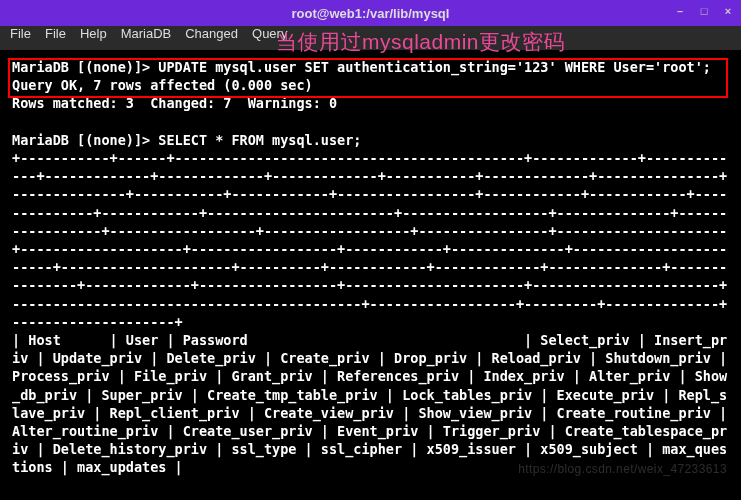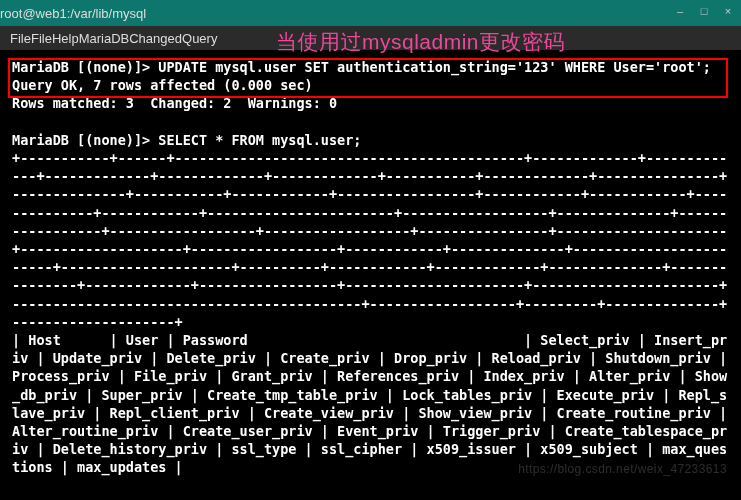--- a/index.html
+++ b/index.html
@@ -8,46 +8,49 @@
       height: 500px;
       background: #000;
       font-family: "DejaVu Sans Mono", "Liberation Mono", monospace;
       font-size: 13.5px;
       color: #fff;
       overflow: hidden;
       position: relative;
     }
     .titlebar {
       height: 26px;
-      background: #0f766e;
+      background: #6d28d9;
       display: flex;
       align-items: center;
+      justify-content: center;
       position: relative;
       color: #ddd;
       font-family: sans-serif;
       font-size: 13px;
+      font-weight: bold;
     }
     .titlebar .controls {
       position: absolute;
       right: 6px;
       top: 4px;
       display: flex;
       gap: 10px;
     }
     .titlebar .controls span {
       width: 14px; height: 14px; display: inline-block;
       text-align: center; line-height: 14px; font-size: 11px;
       color: #ccc;
     }
     .menubar {
       height: 24px;
       background: #2b2b2b;
       display: flex;
-      align-items: center;
+      align-items: flex-start;
       padding: 0 10px;
+      gap: 14px;
       font-family: sans-serif;
       font-size: 13px;
       color: #ddd;
       position: relative;
     }
     .menubar .anno {
       position: absolute;
       left: 276px;
       top: 2px;
       color: #ec4899;
@@ -99,20 +102,20 @@
   <span>File</span>
   <span>Help</span>
   <span>MariaDB</span>
   <span>Changed</span>
   <span>Query</span>
   <span class="anno">当使用过mysqladmin更改密码</span>
 </div>
 
 <div class="term"><span>MariaDB [(none)]&gt; UPDATE mysql.user SET authentication_string='123' WHERE User='root';</span>
 <span>Query OK, 7 rows affected (0.000 sec)</span>
-<span>Rows matched: 3  Changed: 2  Warnings: 0</span>
+<span>Rows matched: 3  Changed: 7  Warnings: 0</span>
 <span></span>
 <span>MariaDB [(none)]&gt; SELECT * FROM mysql.user;</span>
 <span>+-----------+------+-------------------------------------------+-------------+-------------+-------------+-------------+-------------+-----------+-------------+---------------+--------------+-----------+------------+-----------------+------------+------------+--------------+------------+-----------------------+------------------+--------------+-----------------+------------------+------------------+----------------+---------------------+--------------------+------------------+------------+--------------+------------------------+---------------------+----------+------------+-------------+--------------+---------------+-------------+-----------------+----------------------+-----------------------+-------------------------------------------+------------------+---------+--------------+--------------------+</span>
 <span>| Host      | User | Password                                  | Select_priv | Insert_priv | Update_priv | Delete_priv | Create_priv | Drop_priv | Reload_priv | Shutdown_priv | Process_priv | File_priv | Grant_priv | References_priv | Index_priv | Alter_priv | Show_db_priv | Super_priv | Create_tmp_table_priv | Lock_tables_priv | Execute_priv | Repl_slave_priv | Repl_client_priv | Create_view_priv | Show_view_priv | Create_routine_priv | Alter_routine_priv | Create_user_priv | Event_priv | Trigger_priv | Create_tablespace_priv | Delete_history_priv | ssl_type | ssl_cipher | x509_issuer | x509_subject | max_questions | max_updates |</span></div>
 
 <div class="redbox"></div>
 <div class="watermark">https://blog.csdn.net/weix_47233613</div>
 
 </body></html>

